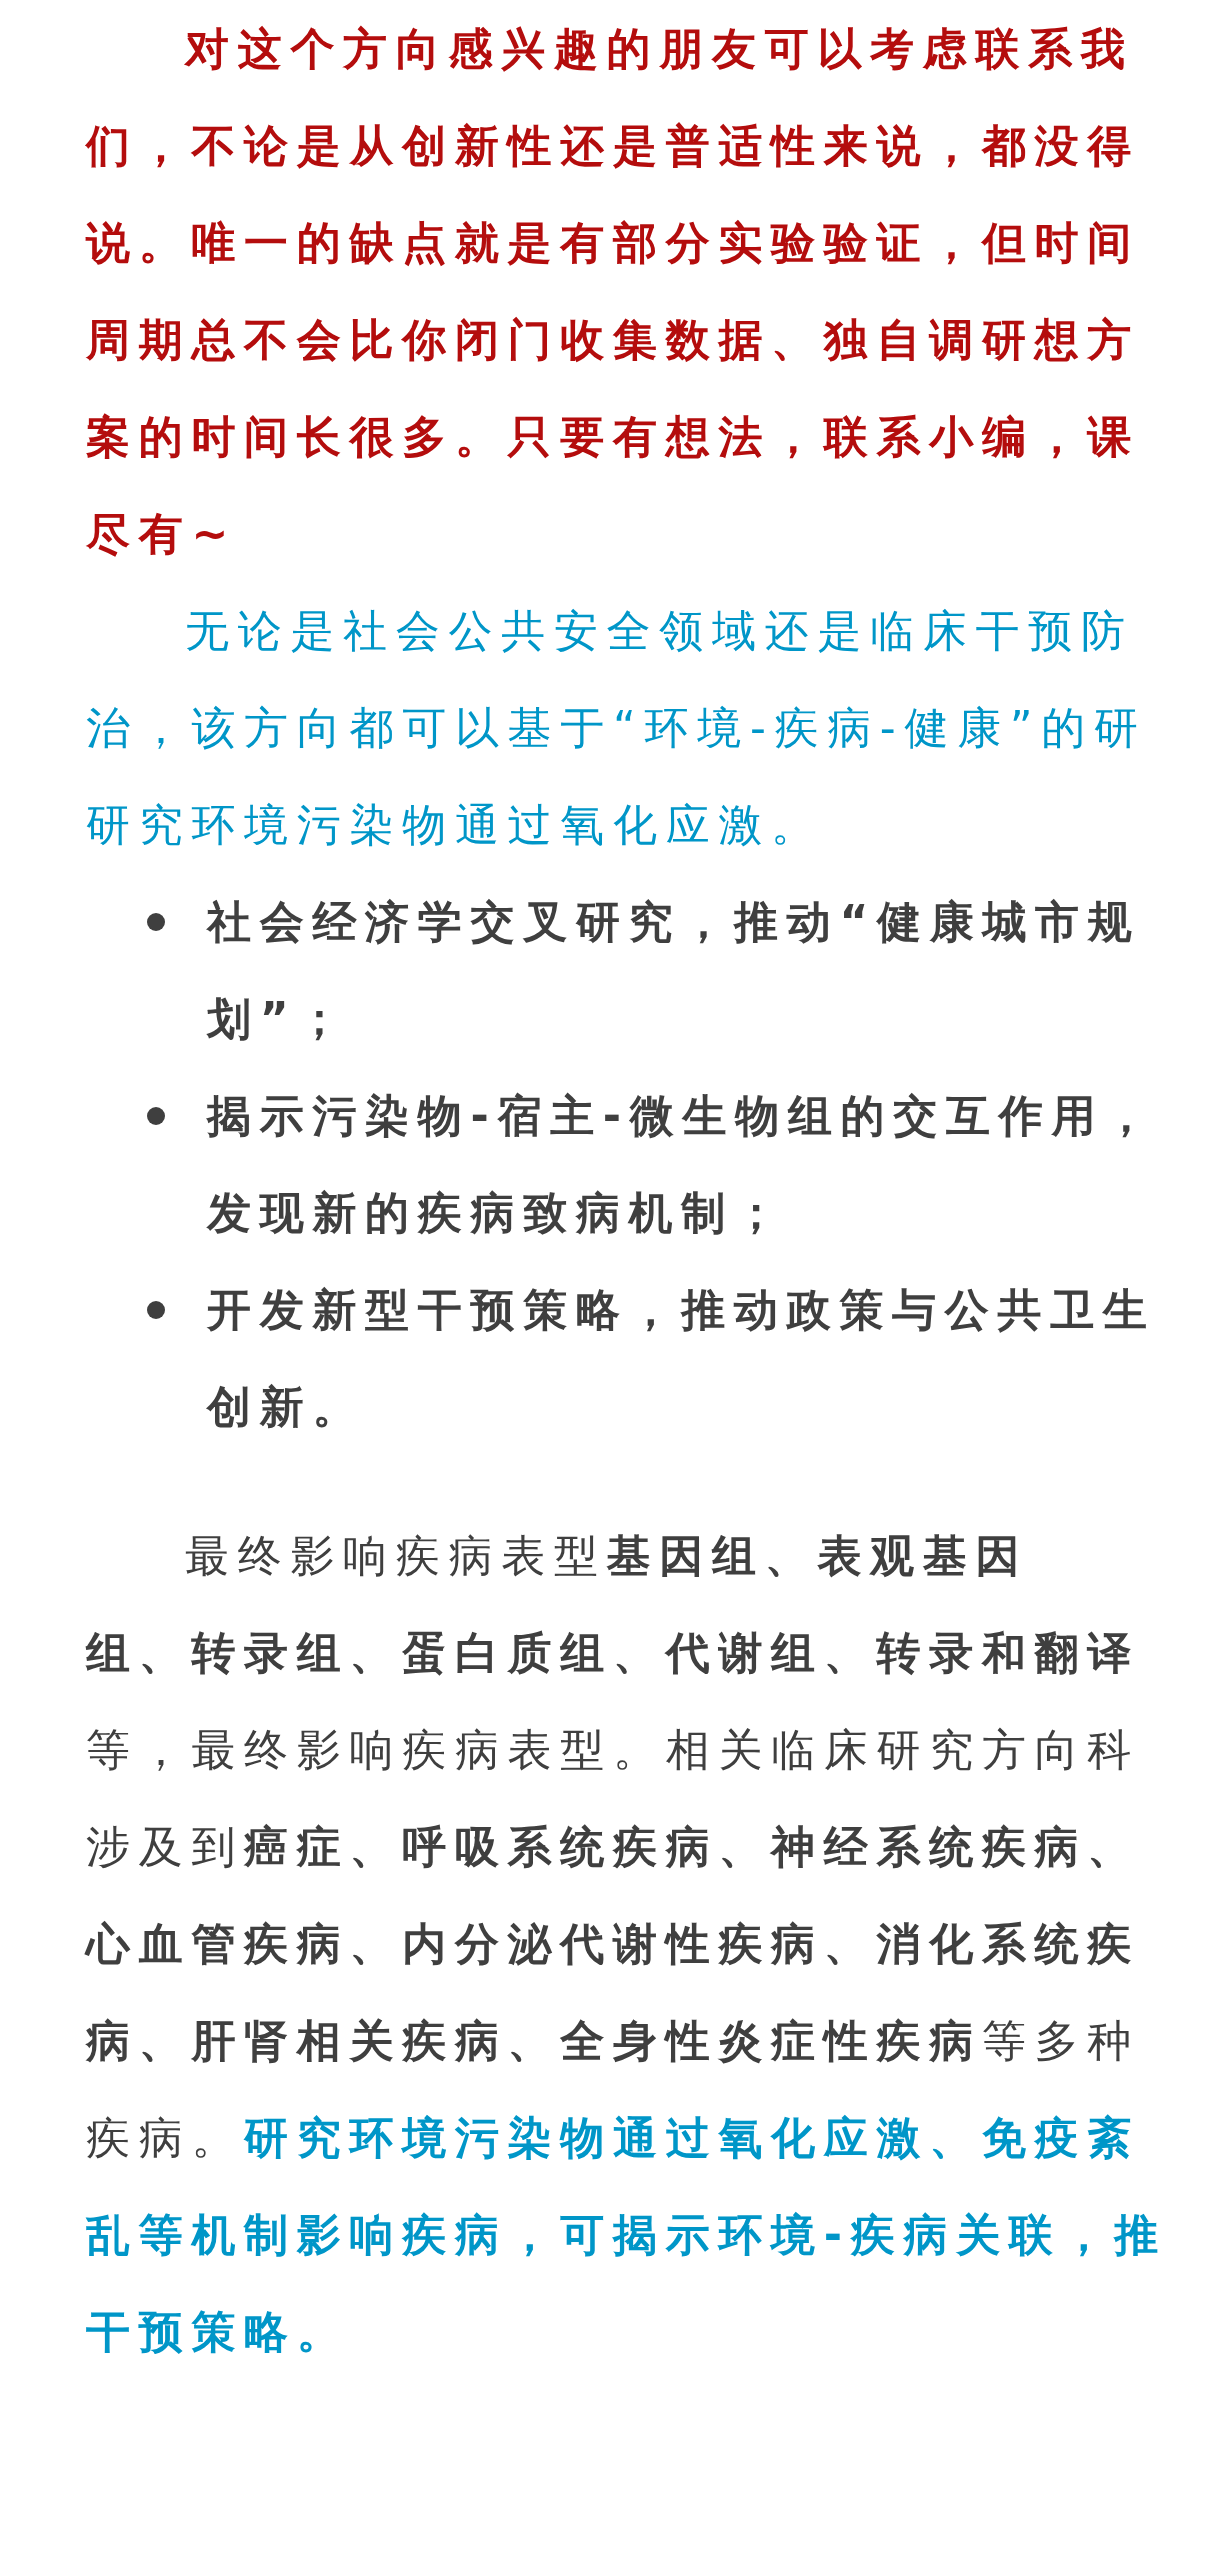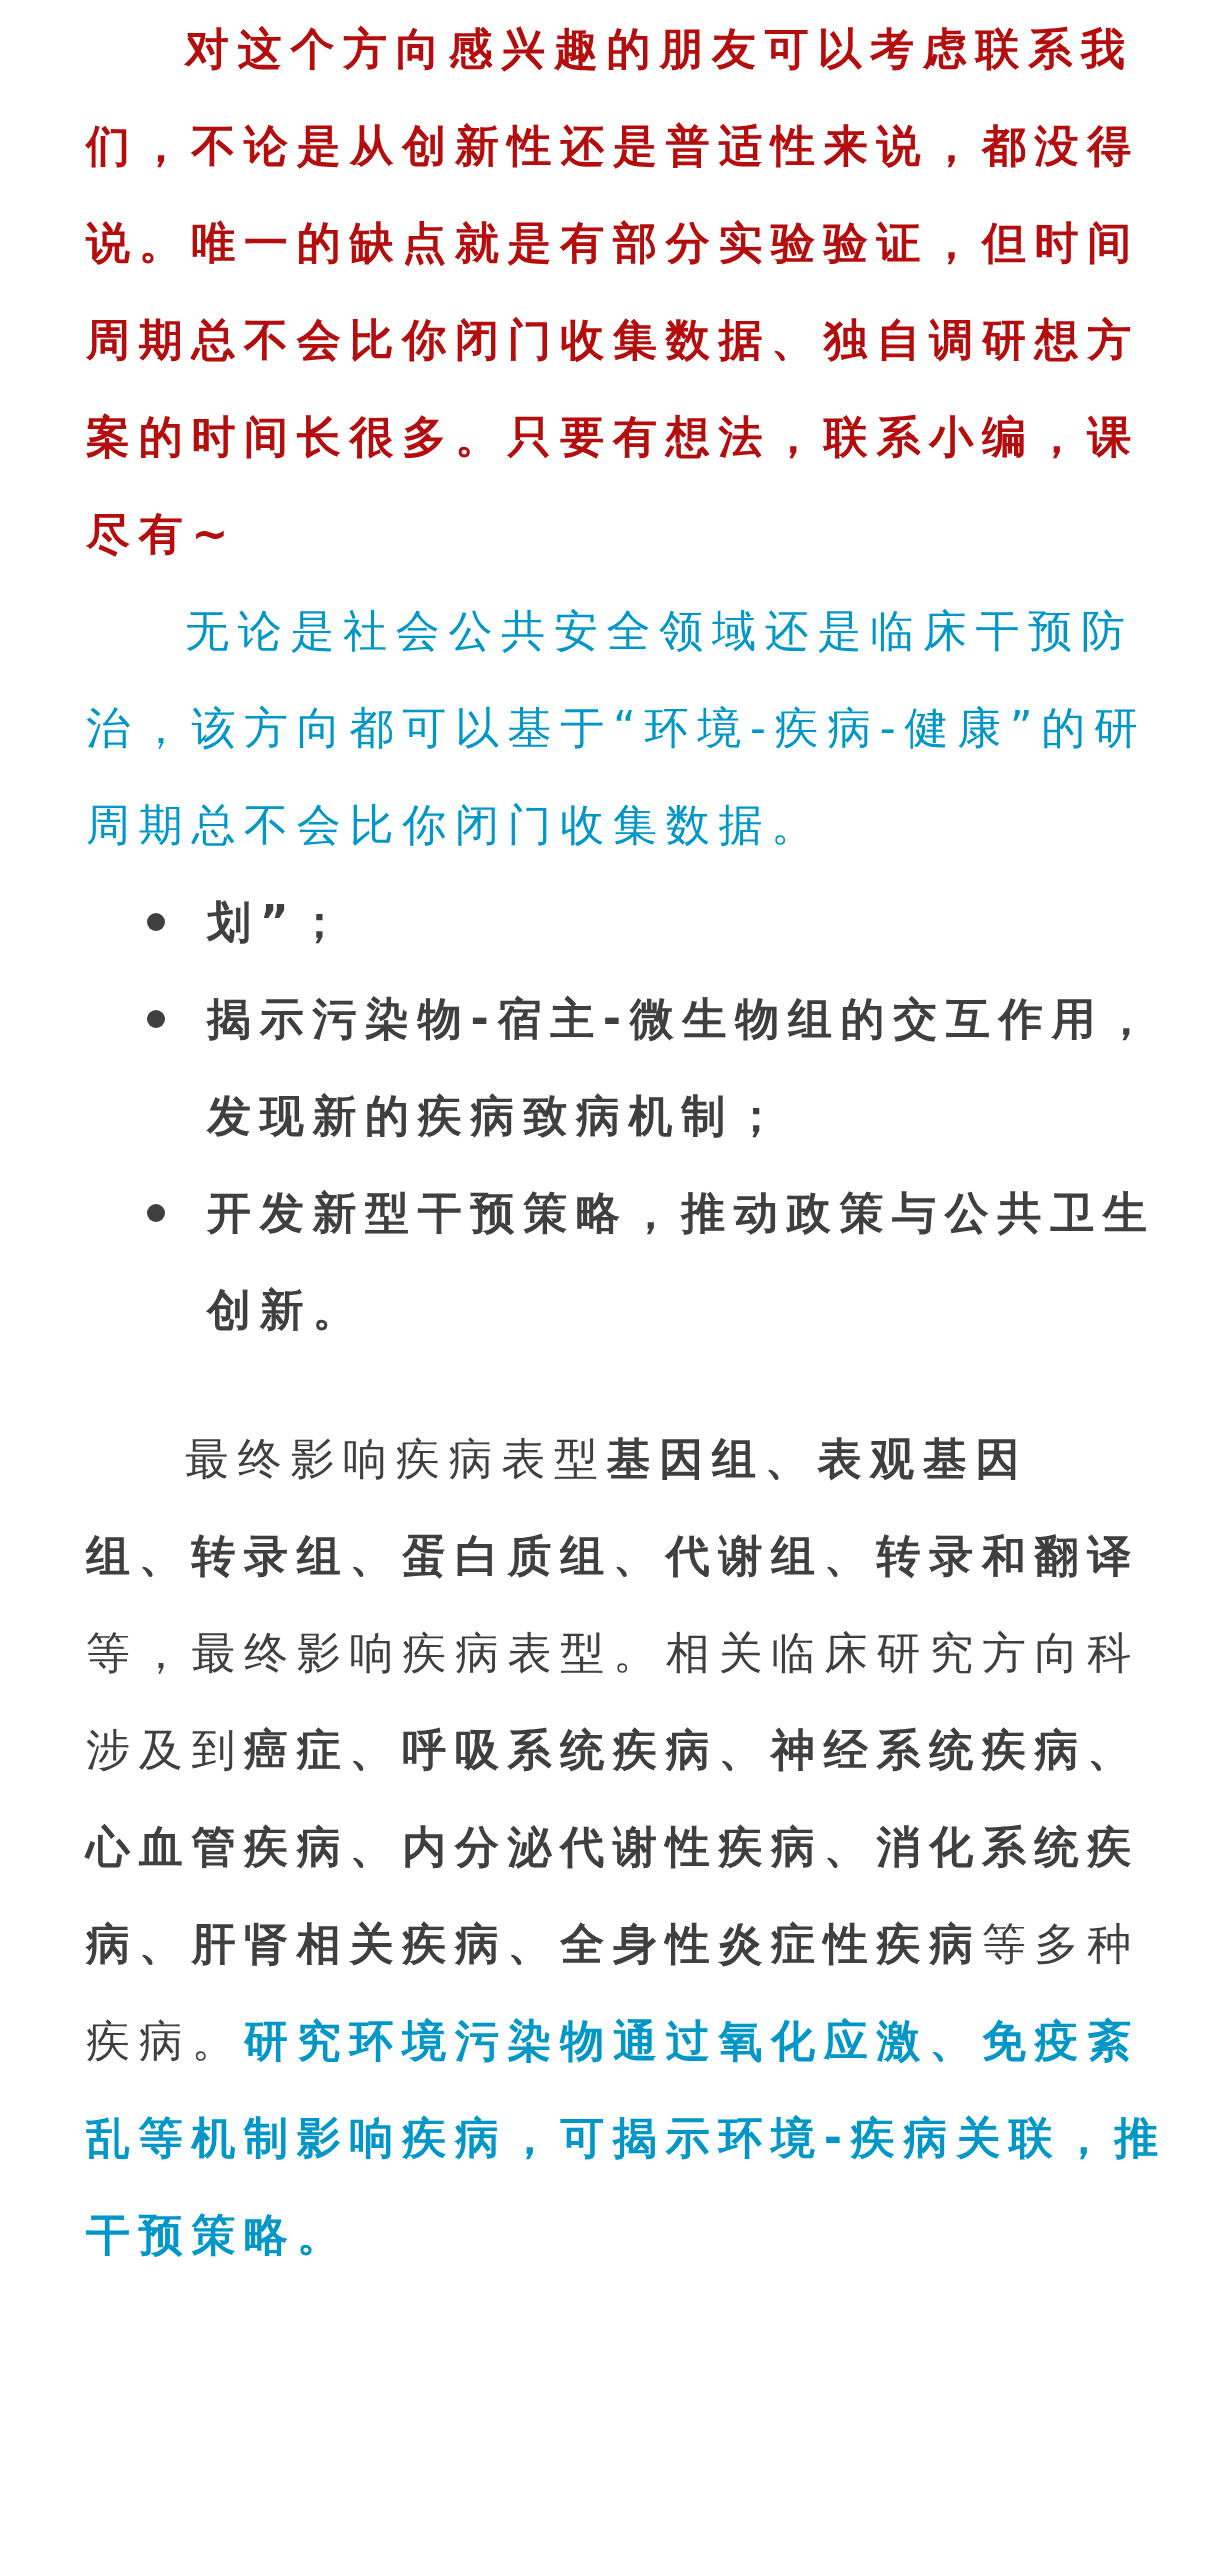--- a/index.html
+++ b/index.html
@@ -72,26 +72,27 @@
     <span class="line">们，不论是从创新性还是普适性来说，都没得</span>
     <span class="line">说。唯一的缺点就是有部分实验验证，但时间</span>
     <span class="line">周期总不会比你闭门收集数据、独自调研想方</span>
     <span class="line">案的时间长很多。只要有想法，联系小编，课</span>
     <span class="line">尽有~</span>
   </div>
 
   <div class="para blue">
     <span class="line indent-first">无论是社会公共安全领域还是临床干预防</span>
     <span class="line">治，该方向都可以基于“环境-疾病-健康”的研</span>
-    <span class="line">周期总不会比你闭门收集数据。</span>
+    <span class="line">研究环境污染物通过氧化应激。</span>
   </div>
 
   <ul class="bullets">
     <li class="bullet-item">
       <span class="bullet-dot"></span>
+      <span class="line">社会经济学交叉研究，推动“健康城市规</span>
       <span class="line">划”；</span>
     </li>
     <li class="bullet-item">
       <span class="bullet-dot"></span>
       <span class="line">揭示污染物-宿主-微生物组的交互作用，</span>
       <span class="line">发现新的疾病致病机制；</span>
     </li>
     <li class="bullet-item">
       <span class="bullet-dot"></span>
       <span class="line">开发新型干预策略，推动政策与公共卫生</span>

